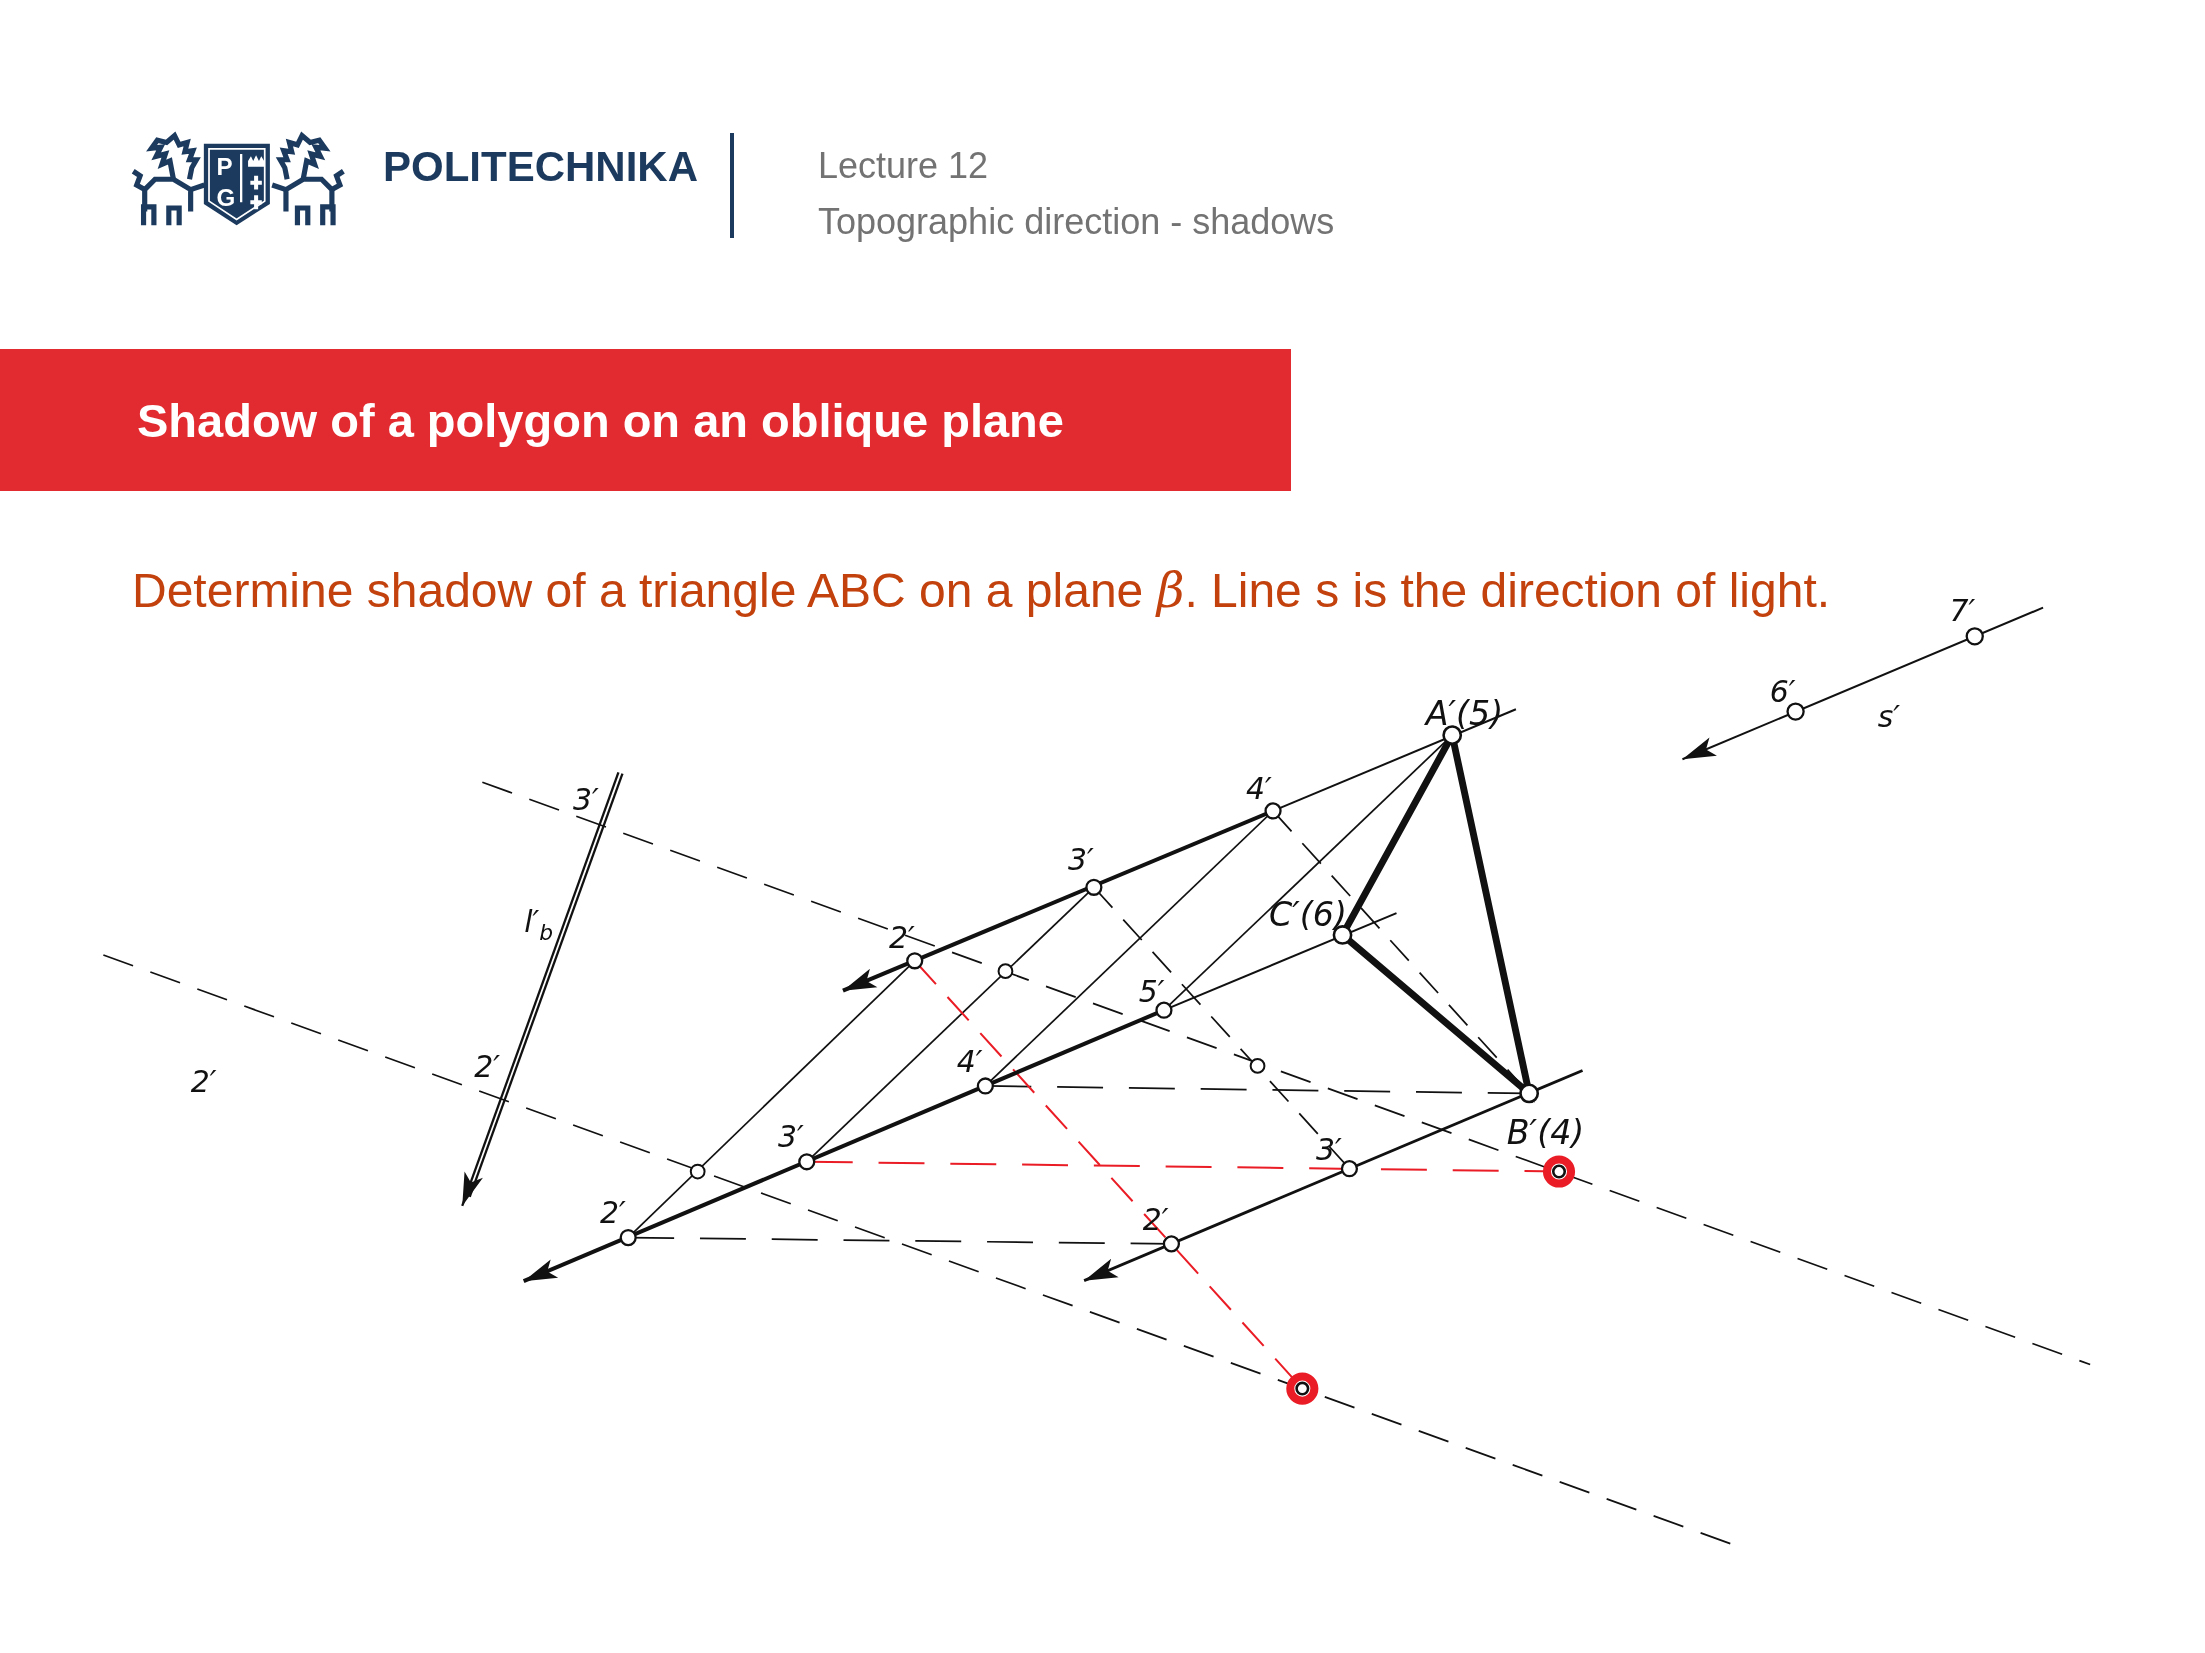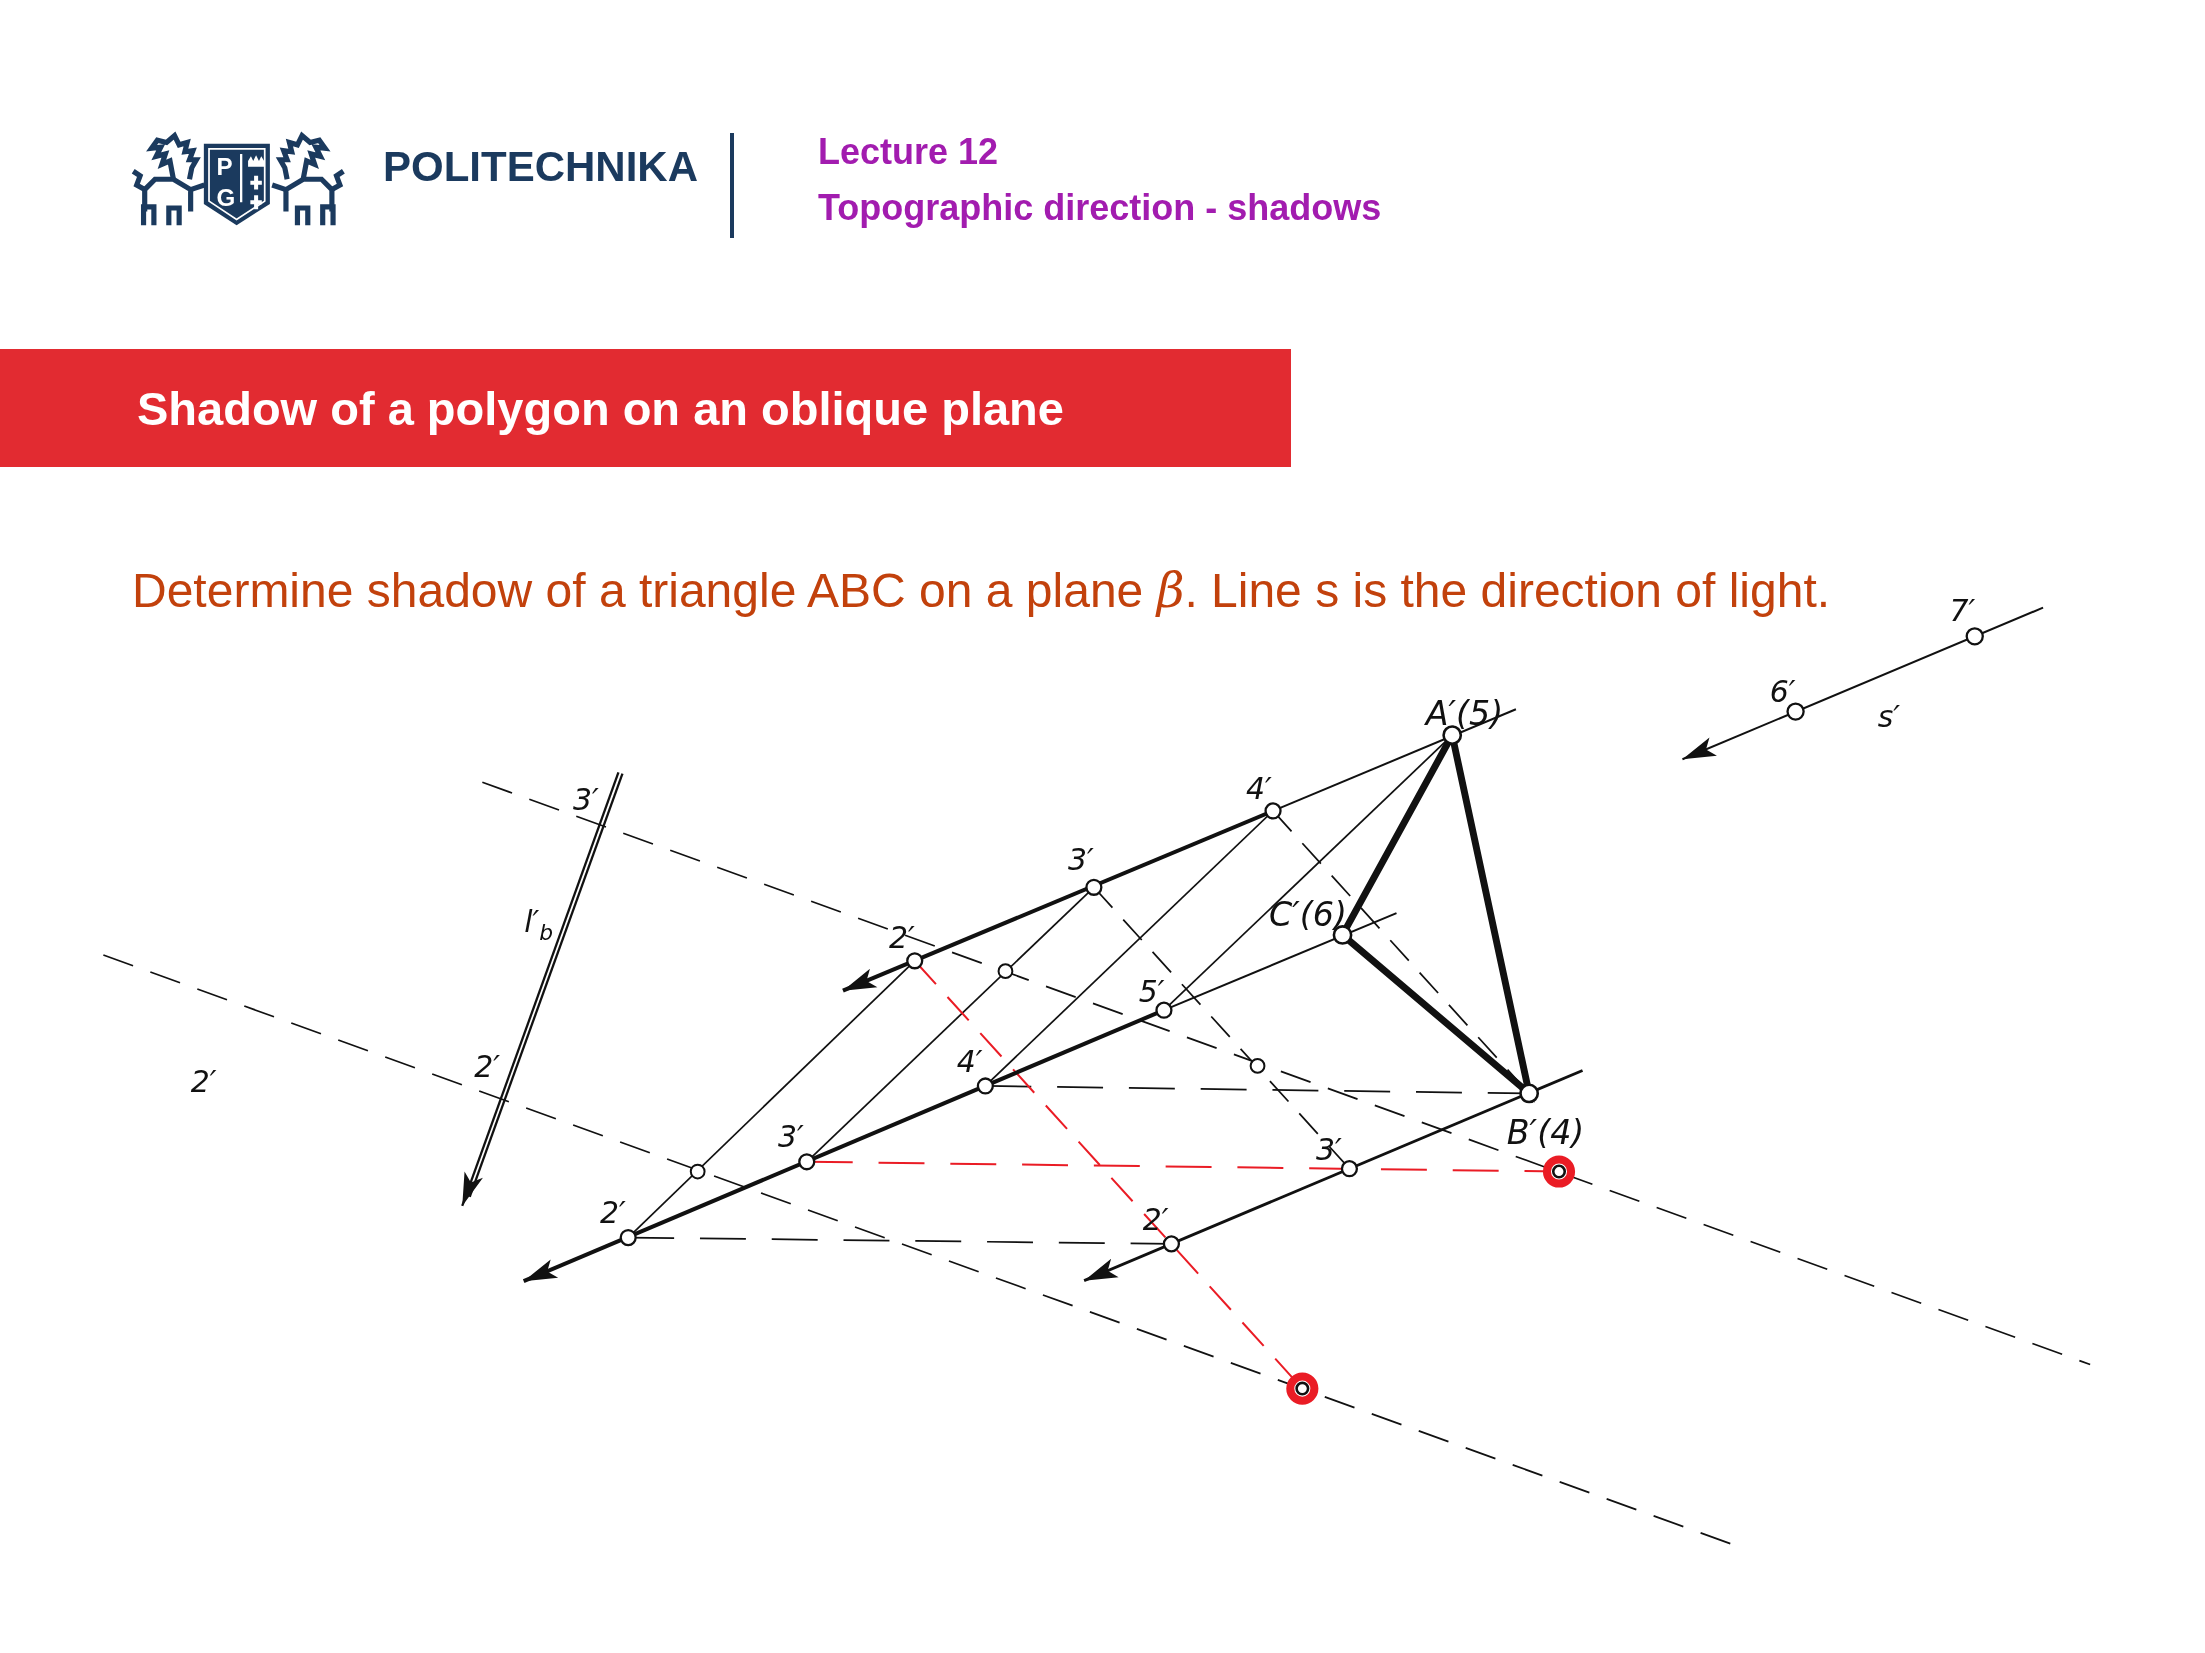--- a/index.html
+++ b/index.html
@@ -2,23 +2,23 @@
 <html style="font-size:9.2px"><head>
 <meta charset="utf-8">
 <style>
   html,body{margin:0;padding:0;background:#ffffff;}
   body{width:2205px;height:1654px;position:relative;font-family:"Liberation Sans",sans-serif;overflow:hidden;}
   .abs{position:absolute;}
   
   .brand{left:376px;top:144px;width:322px;text-align:right;color:#1b3a5e;font-weight:bold;
          font-size:42px;line-height:46px;letter-spacing:0px;}
   .divider{left:730px;top:133px;width:4px;height:105px;background:#1b3a5e;}
-  .lecture{left:818px;top:124px;color:#a21caf;font-weight:bold;font-size:36px;line-height:56px;}
+  .lecture{left:818px;top:138px;color:#737373;font-weight:normal;font-size:36px;line-height:56px;}
   
-  .banner{left:0;top:349px;width:1291px;height:118px;background:#e22b31;display:flex;align-items:center;}
+  .banner{left:0;top:349px;width:1291px;height:142px;background:#e22b31;display:flex;align-items:center;}
   .banner span{color:#ffffff;font-weight:bold;font-size:47px;padding-left:137px;}
   
   .problem{left:132px;top:562px;color:#c2410c;font-size:48px;white-space:nowrap;}
   .problem .beta{font-family:"DejaVu Serif",serif;font-style:italic;}
   
   svg{position:absolute;left:0;top:0;}
   .dlabel{font-family:"DejaVu Sans",sans-serif;font-style:italic;font-size:52px;fill:#111111;}
   .vlabel{font-family:"DejaVu Sans",sans-serif;font-style:italic;font-size:58px;fill:#111111;}
   .thinV{stroke:#111;stroke-width:3;fill:none;}
   .dashU{stroke:#111;stroke-width:3;fill:none;stroke-dasharray:48 28;}

